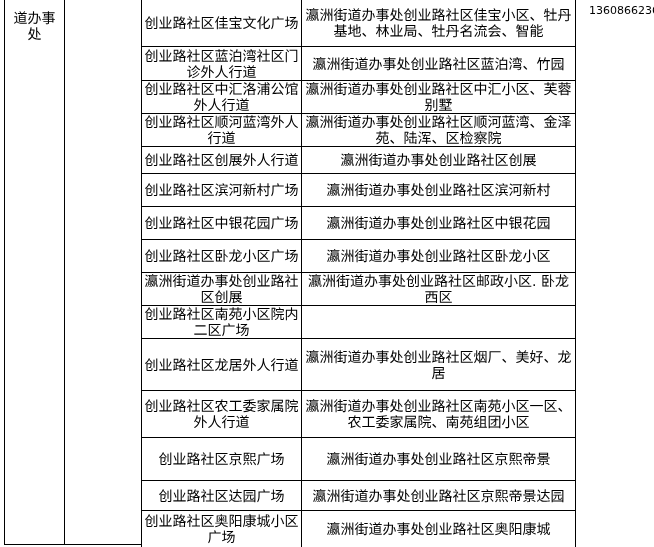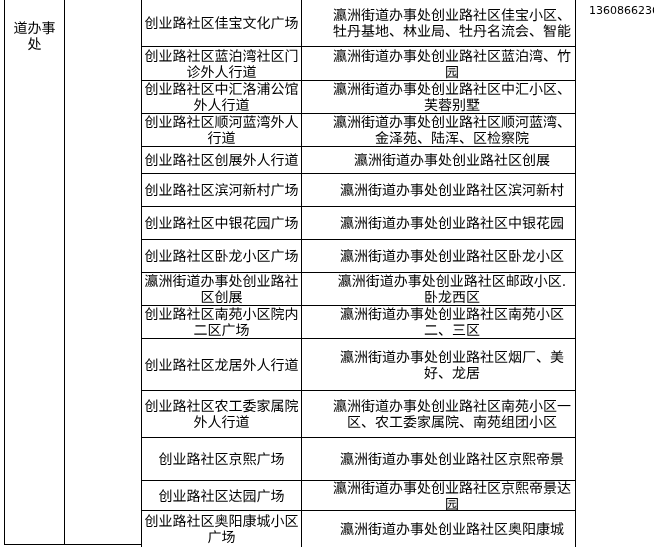--- a/index.html
+++ b/index.html
@@ -16,21 +16,21 @@
   }
   * { box-sizing: border-box; }
 
   
   .office-cell {
     position: absolute;
     left: 4px; top: 0;
     width: 61px; height: 545px;
     border: 1px solid #000;
     border-top: none;
-    padding: 20px 7px 0 7px;
+    padding: 10px 7px 0 7px;
     text-align: center;
     word-break: break-all;
   }
   
   .gap-cell {
     position: absolute;
     left: 65px; top: 0;
     width: 76px; height: 545px;
     border-bottom: 1px solid #000;
   }
@@ -39,21 +39,20 @@
     position: absolute;
     left: 141px; top: 0;
     width: 435px;
     border-left: 1px solid #000;
     border-right: 1px solid #000;
   }
   .row {
     display: flex;
     border-bottom: 1px solid #000;
     width: 100%;
-    gap: 27px;
   }
   .site-cell {
     width: 160px;
     border-right: 1px solid #000;
     display: flex;
     align-items: center;
     justify-content: center;
     text-align: center;
     padding: 0 2px;
     word-break: break-all;
@@ -116,21 +115,20 @@
       <div class="row" style="height: 33px;">
         <div class="site-cell">创业路社区卧龙小区广场</div>
         <div class="coverage-cell">瀛洲街道办事处创业路社区卧龙小区</div>
       </div>
       <div class="row" style="height: 33px;">
         <div class="site-cell">瀛洲街道办事处创业路社区创展</div>
         <div class="coverage-cell">瀛洲街道办事处创业路社区邮政小区. 卧龙西区</div>
       </div>
       <div class="row" style="height: 33px;">
         <div class="site-cell">创业路社区南苑小区院内二区广场</div>
-        <div class="coverage-cell">瀛洲街道办事处创业路社区南苑小区二、三区</div>
       </div>
       <div class="row" style="height: 52px;">
         <div class="site-cell">创业路社区龙居外人行道</div>
         <div class="coverage-cell">瀛洲街道办事处创业路社区烟厂、美好、龙居</div>
       </div>
       <div class="row" style="height: 47px;">
         <div class="site-cell">创业路社区农工委家属院外人行道</div>
         <div class="coverage-cell">瀛洲街道办事处创业路社区南苑小区一区、农工委家属院、南苑组团小区</div>
       </div>
       <div class="row" style="height: 43px;">

